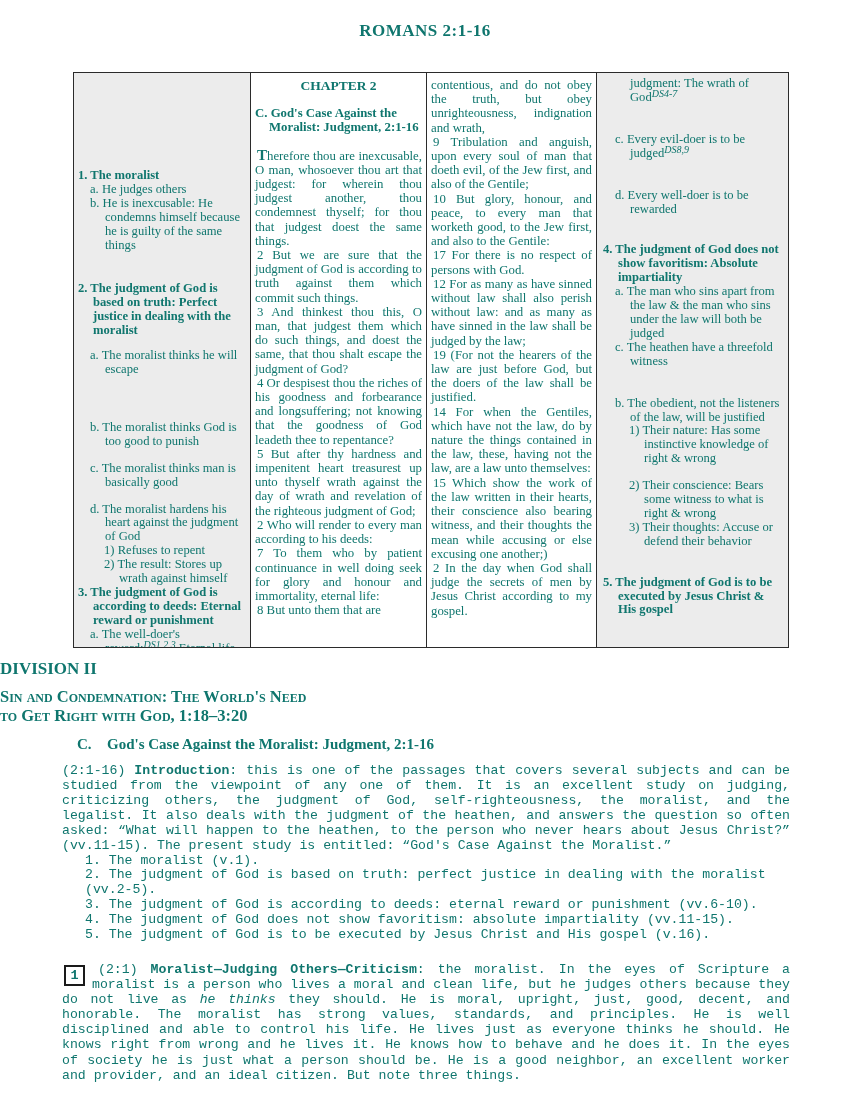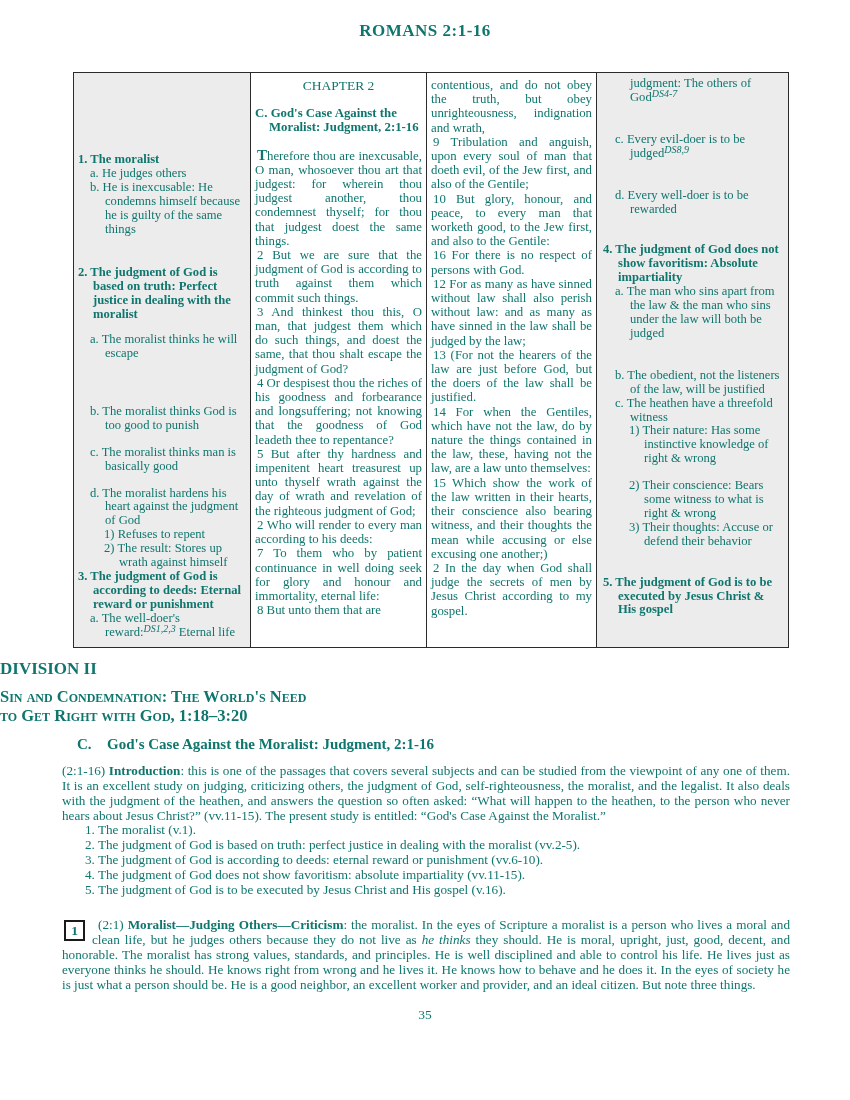--- a/index.html
+++ b/index.html
@@ -26,39 +26,39 @@
     border:1px solid #2b2b2b;
     display:flex;
     overflow:hidden;
   }
   .col{box-sizing:border-box;height:100%;overflow:hidden;}
   .col-sep{border-right:1px solid #2b2b2b;}
   .outline-col{
     background:#ececec;
     font-size:12.6px;line-height:13.9px;
   }
-  .ol-left{width:177px;padding:0 4px 0 4px;}
+  .ol-left{width:177px;padding:16px 4px 0 4px;}
   .ol-right{width:191px;padding:4px 4px 0 6px;}
   .scripture-col{
     background:#fff;
     font-size:12.8px;line-height:14.2px;
     text-align:justify;
   }
   .sc-a{width:176px;padding:6px 4px 0 4px;}
   .sc-b{width:170px;padding:5px 4px 0 4px;}
   .oi{margin:0;}
   .o1{font-weight:bold;padding-left:15px;text-indent:-15px;}
   .o2{padding-left:27px;text-indent:-15px;}
   .o3{padding-left:41px;text-indent:-15px;}
   .o2cont{padding-left:27px;}
   .ds{
     font-size:10px;font-weight:normal;font-style:italic;
     line-height:0;position:relative;top:-3.5px;
   }
-  .chapter-title{text-align:center;font-weight:normal;font-size:13.5px;}
+  .chapter-title{text-align:center;font-weight:bold;font-size:13.5px;}
   .sc-section{
     font-weight:bold;text-align:left;
     margin-top:13px;
     padding-left:14px;text-indent:-14px;
   }
   .verse{margin:0;text-indent:2px;}
   .verse.first{margin-top:13px;}
   .vinit{font-weight:bold;font-size:15px;}
   
   .division-title{
@@ -69,21 +69,21 @@
     margin-top:9px;text-align:left;
     font-weight:bold;font-variant:small-caps;
     font-size:16.5px;line-height:19px;
   }
   .c-heading{
     margin:11px 60px 0 77px;
     font-weight:bold;font-size:15px;line-height:17px;
   }
   .c-label{display:inline-block;width:30px;}
   
-  .body-block{margin:0 60px 0 62px;}
+  .body-block{margin:0 60px 0 62px;font-family:Liberation Mono, monospace;}
   .body-par{
     margin:10px 0 0 0;
     font-size:13.2px;line-height:15.1px;
     text-align:justify;
   }
   .study-list{margin:0 0 0 23px;font-size:13.2px;line-height:14.9px;}
   .study-list .li{margin:0;}
   .point-block{margin-top:19px;}
   .point-box{
     float:left;
@@ -135,36 +135,36 @@
       <p class="verse">5 But after thy hardness and impenitent heart treasurest up unto thyself wrath against the day of wrath and revelation of the righteous judgment of God;</p>
       <p class="verse">2 Who will render to every man according to his deeds:</p>
       <p class="verse">7 To them who by patient continuance in well doing seek for glory and honour and immortality, eternal life:</p>
       <p class="verse">8 But unto them that are</p>
     </div>
 
     <div class="col col-sep scripture-col sc-b">
       <p class="verse" style="text-indent:0">contentious, and do not obey the truth, but obey unrighteousness, indignation and wrath,</p>
       <p class="verse">9 Tribulation and anguish, upon every soul of man that doeth evil, of the Jew first, and also of the Gentile;</p>
       <p class="verse">10 But glory, honour, and peace, to every man that worketh good, to the Jew first, and also to the Gentile:</p>
-      <p class="verse">16 For there is no respect of persons with God.</p>
+      <p class="verse">17 For there is no respect of persons with God.</p>
       <p class="verse">12 For as many as have sinned without law shall also perish without law: and as many as have sinned in the law shall be judged by the law;</p>
-      <p class="verse">13 (For not the hearers of the law are just before God, but the doers of the law shall be justified.</p>
+      <p class="verse">19 (For not the hearers of the law are just before God, but the doers of the law shall be justified.</p>
       <p class="verse">14 For when the Gentiles, which have not the law, do by nature the things contained in the law, these, having not the law, are a law unto themselves:</p>
       <p class="verse">15 Which show the work of the law written in their hearts, their conscience also bearing witness, and their thoughts the mean while accusing or else excusing one another;)</p>
       <p class="verse">2 In the day when God shall judge the secrets of men by Jesus Christ according to my gospel.</p>
     </div>
 
     <div class="col outline-col ol-right">
-      <div class="oi o2cont"><span>judgment: The others of God</span><span class="ds">DS4-7</span></div>
+      <div class="oi o2cont"><span>judgment: The wrath of God</span><span class="ds">DS4-7</span></div>
       <div class="oi o2" style="margin-top:28px"><span>c. Every evil-doer is to be judged</span><span class="ds">DS8,9</span></div>
       <div class="oi o2" style="margin-top:28px">d. Every well-doer is to be rewarded</div>
       <div class="oi o1" style="margin-top:27px">4. The judgment of God does not show favoritism: Absolute impartiality</div>
       <div class="oi o2">a. The man who sins apart from the law &amp; the man who sins under the law will both be judged</div>
+      <div class="oi o2">c. The heathen have a threefold witness</div>
       <div class="oi o2" style="margin-top:28px">b. The obedient, not the listeners of the law, will be justified</div>
-      <div class="oi o2">c. The heathen have a threefold witness</div>
       <div class="oi o3">1) Their nature: Has some instinctive knowledge of right &amp; wrong</div>
       <div class="oi o3" style="margin-top:13px">2) Their conscience: Bears some witness to what is right &amp; wrong</div>
       <div class="oi o3">3) Their thoughts: Accuse or defend their behavior</div>
       <div class="oi o1" style="margin-top:27px">5. The judgment of God is to be executed by Jesus Christ &amp; His gospel</div>
     </div>
 
   </div>
 
   <div class="division-title">DIVISION II</div>
   <div class="division-sub">

